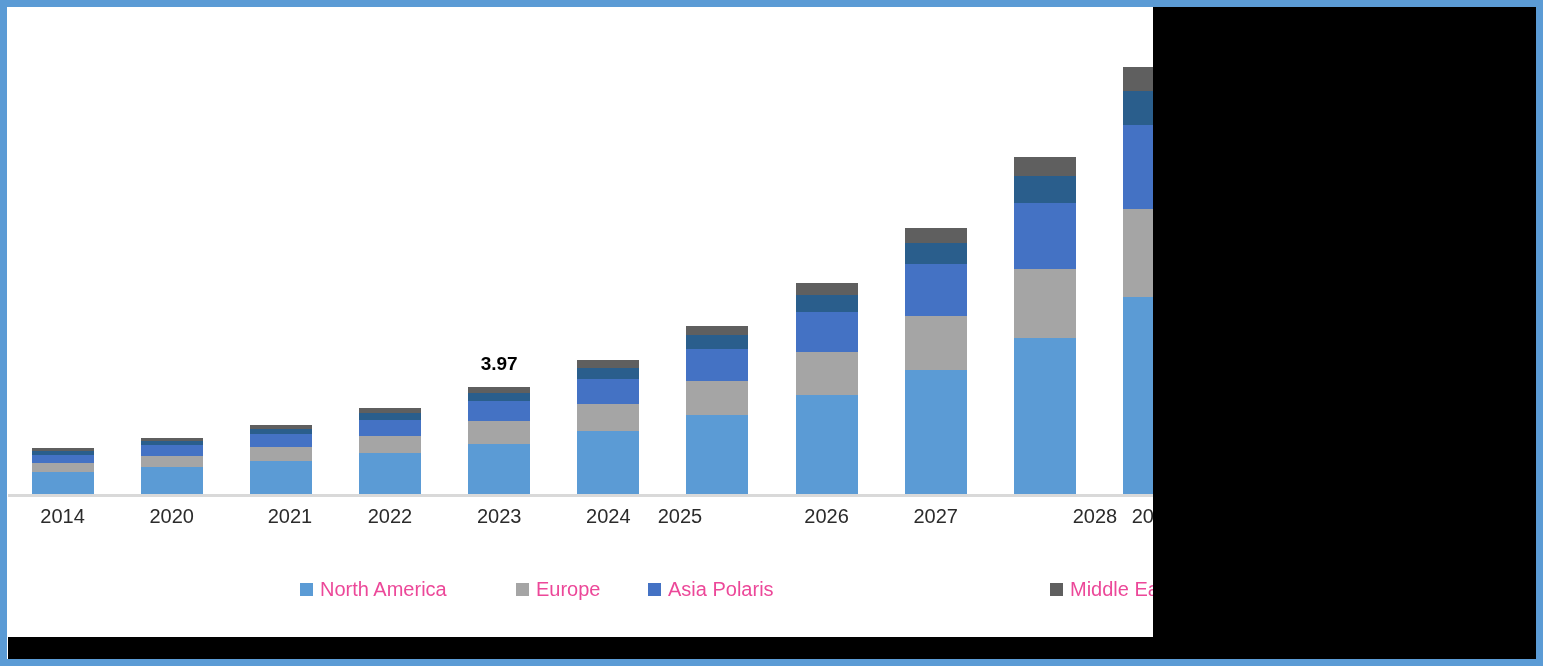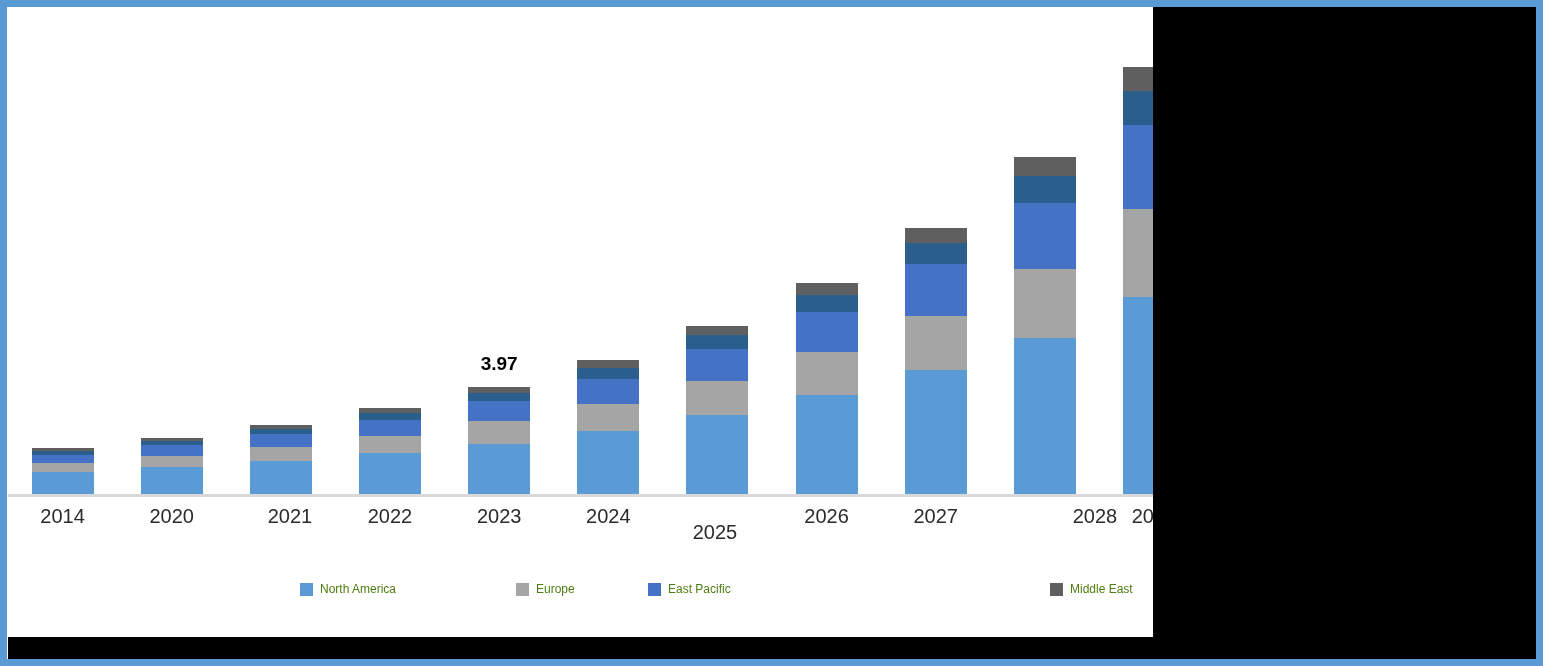--- a/index.html
+++ b/index.html
@@ -119,22 +119,22 @@
     height: 32px;
     white-space: nowrap;
   }
   .legend-swatch {
     width: 13px;
     height: 13px;
     margin-right: 7px;
     flex: 0 0 auto;
   }
   .legend-text {
-    font-size: 12px;
-    color: #4d7c0f;
+    font-size: 20px;
+    color: #ec4899;
   }
 
   
   .source {
     position: absolute;
     left: 22px;
     top: 624px;
     font-size: 17px;
     font-weight: bold;
     font-style: italic;
@@ -260,42 +260,42 @@
 
   <div class="baseline"></div>
 
   <div class="x-labels" id="x-labels">
       <div class="x-tick" style="left: 4.57143px; width: 100px;">2014</div>
       <div class="x-tick" style="left: 113.714px; width: 100px;">2020</div>
       <div class="x-tick" style="left: 232px; width: 100px;">2021</div>
       <div class="x-tick" style="left: 332px; width: 100px;">2022</div>
       <div class="x-tick" style="left: 441.143px; width: 100px;">2023</div>
       <div class="x-tick" style="left: 550.286px; width: 100px;">2024</div>
-      <div class="x-tick" style="left: 657px; width: 100px; margin-top: 16px;">2025</div>
+      <div class="x-tick" style="left: 622px; width: 100px;">2025</div>
       <div class="x-tick" style="left: 768.571px; width: 100px;">2026</div>
       <div class="x-tick" style="left: 877.714px; width: 100px;">2027</div>
       <div class="x-tick" style="left: 1037px; width: 100px;">2028</div>
       <div class="x-tick" style="left: 1096px; width: 100px;">2029</div>
       <div class="x-tick" style="left: 1205.14px; width: 100px;">2030</div>
       <div class="x-tick" style="left: 1314.29px; width: 100px;">2031</div>
       <div class="x-tick" style="left: 1423.43px; width: 100px;">2032</div>
     </div>
 
   <div class="legend" id="legend">
       <div class="legend-item" style="left: 300px;">
         <span class="legend-swatch" style="background: rgb(91, 155, 213);"></span>
         <span class="legend-text">North America</span>
       </div>
       <div class="legend-item" style="left: 516px;">
         <span class="legend-swatch" style="background: rgb(165, 165, 165);"></span>
         <span class="legend-text">Europe</span>
       </div>
       <div class="legend-item" style="left: 648px;">
         <span class="legend-swatch" style="background: rgb(68, 114, 196);"></span>
-        <span class="legend-text">East Pacific</span>
+        <span class="legend-text">Asia Polaris</span>
       </div>
       <div class="legend-item" style="left: 1050px;">
         <span class="legend-swatch" style="background: rgb(95, 95, 95);"></span>
         <span class="legend-text">Middle East</span>
       </div>
     </div>
 
 
   <div class="occluder occ-right"></div>
   <div class="occluder occ-bottom"></div>

